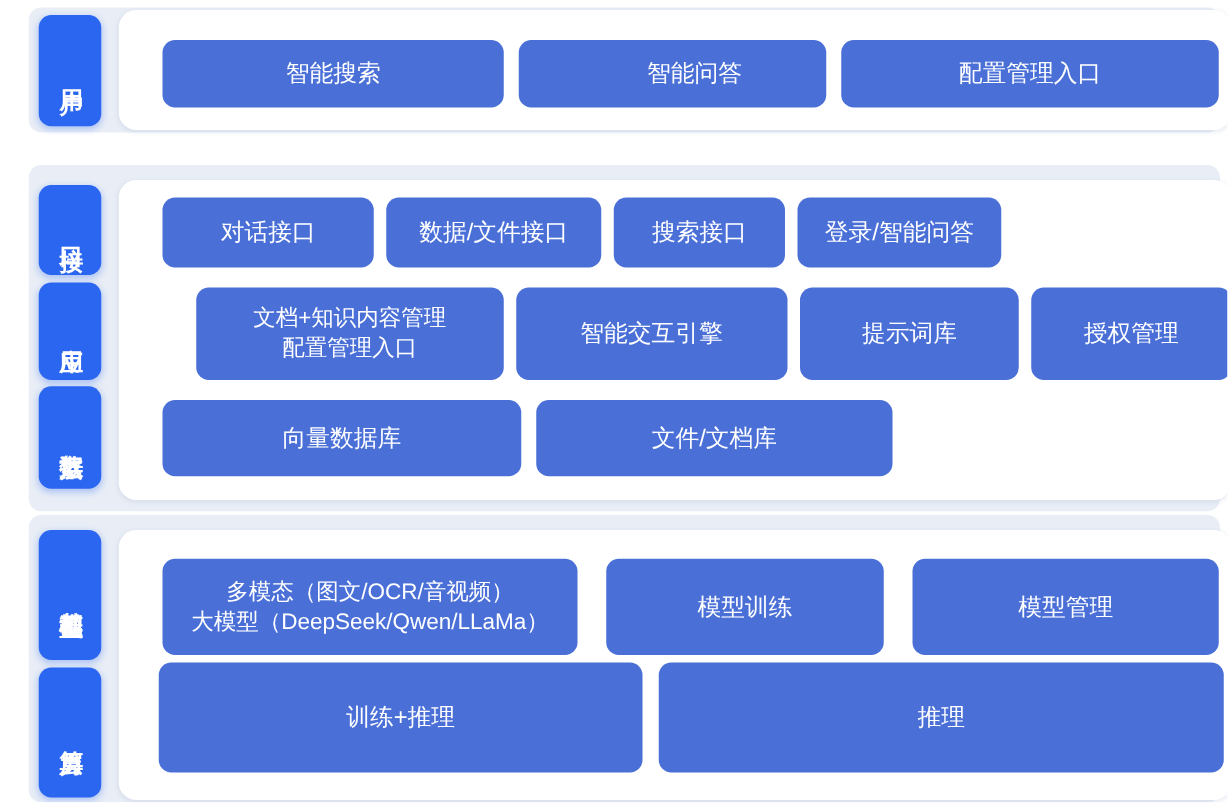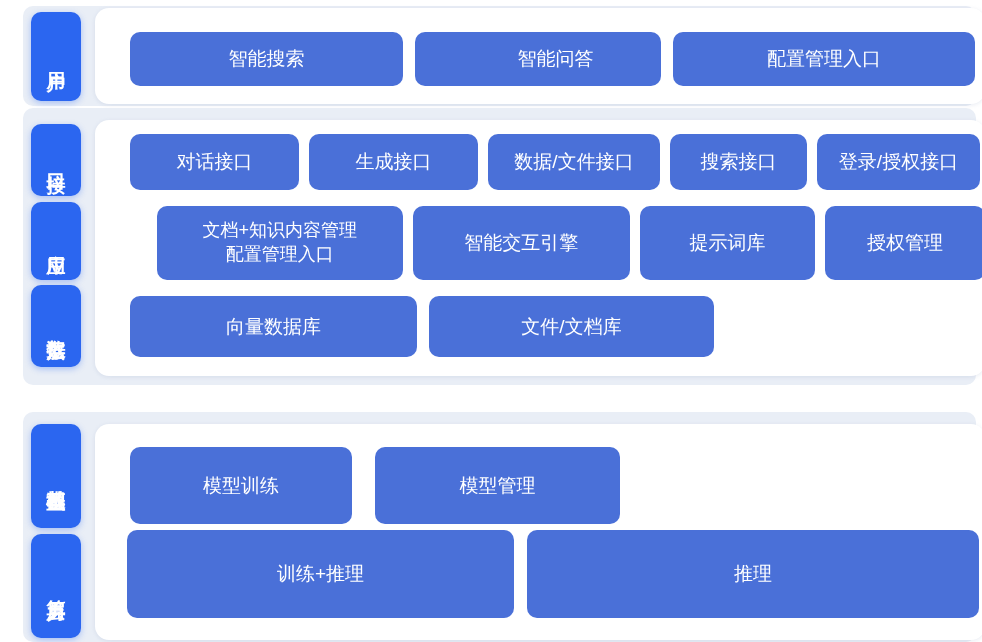--- a/index.html
+++ b/index.html
@@ -43,32 +43,31 @@
     <div class="tab" style="top:6px;height:89px;">用户</div>
     <div class="panel" style="top:2px;height:96px;">
       <div class="row" style="margin-top:24px;height:54px;gap:12px;">
         <div class="btn" style="width:273px;">智能搜索</div>
         <div class="btn" style="width:246px;padding-left:35px;">智能问答</div>
         <div class="btn" style="width:302px;">配置管理入口</div>
       </div>
     </div>
   </section>
 
-  <section class="band" style="top:108px;height:277px;">
+  <section class="band" style="top:132px;height:277px;">
     <div class="tab" style="top:16px;height:72px;">接口</div>
     <div class="tab" style="top:94px;height:78px;">应用</div>
     <div class="tab" style="top:177px;height:82px;">数据层</div>
     <div class="panel" style="top:12px;height:256px;">
 
       <div class="row" style="margin-top:14px;height:56px;gap:10px;">
         <div class="btn" style="width:169px;">对话接口</div>
-        <div class="btn" style="width:169px;">生成接口</div>
         <div class="btn" style="width:172px;">数据/文件接口</div>
         <div class="btn" style="width:137px;">搜索接口</div>
-        <div class="btn" style="width:163px;">登录/授权接口</div>
+        <div class="btn" style="width:163px;">登录/智能问答</div>
       </div>
 
       <div class="row" style="margin-top:16px;height:74px;gap:10px;padding-left:27px;">
         <div class="btn multi" style="width:252px;">
           <span>文档+知识内容管理</span>
           <span>配置管理入口</span>
         </div>
         <div class="btn" style="width:223px;">智能交互引擎</div>
         <div class="btn" style="width:180px;">提示词库</div>
         <div class="btn" style="width:164px;">授权管理</div>
@@ -81,20 +80,24 @@
 
     </div>
   </section>
 
   <section class="band" style="top:412px;height:230px;">
     <div class="tab" style="top:12px;height:104px;">基础模型</div>
     <div class="tab" style="top:122px;height:104px;">算力层</div>
     <div class="panel" style="top:12px;height:216px;">
 
       <div class="row" style="margin-top:23px;height:77px;gap:23px;">
+        <div class="btn multi" style="width:332px;">
+          <span>多模态（图文/OCR/音视频）</span>
+          <span>大模型（DeepSeek/Qwen/LLaMa）</span>
+        </div>
         <div class="btn" style="width:222px;text-align:center;">模型训练</div>
         <div class="btn" style="width:245px;">模型管理</div>
       </div>
 
       <div class="row" style="margin-top:6px;height:88px;gap:13px;margin-left:32px;">
         <div class="btn" style="width:387px;">训练+推理</div>
         <div class="btn" style="width:452px;">推理</div>
       </div>
 
     </div>

